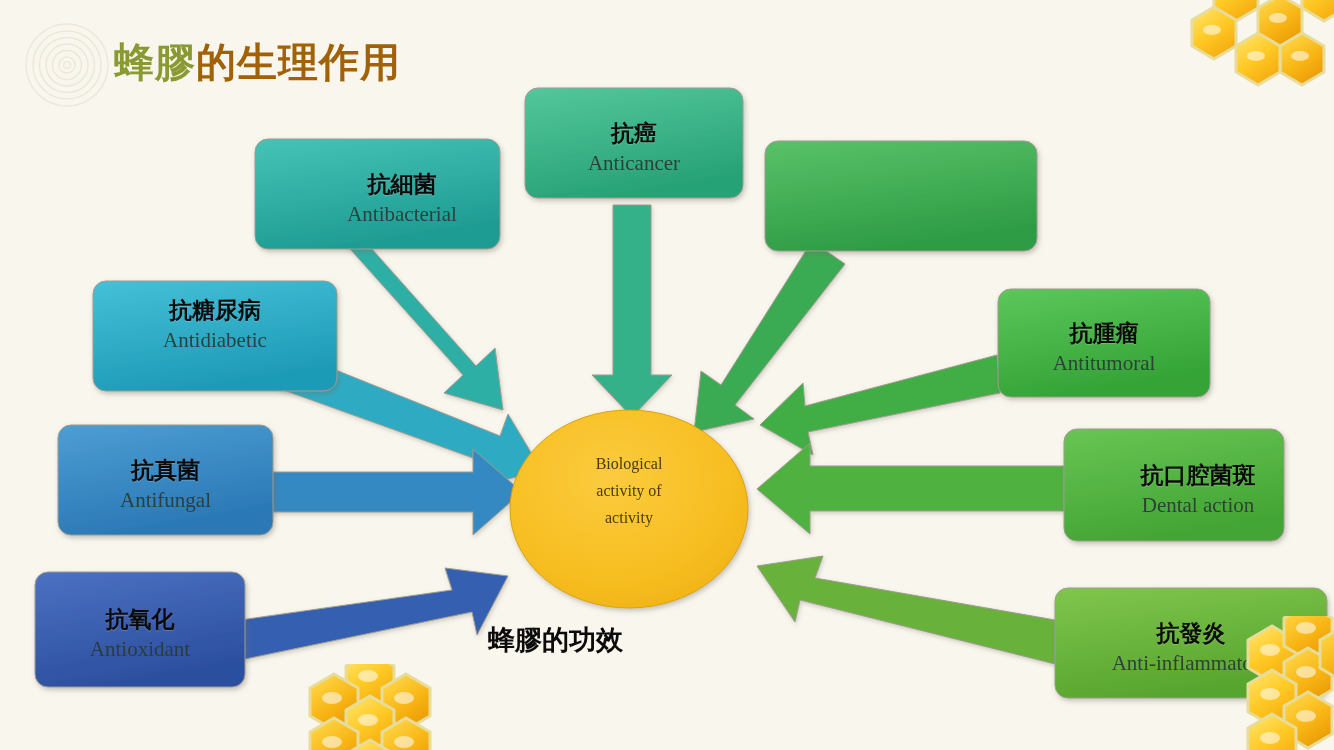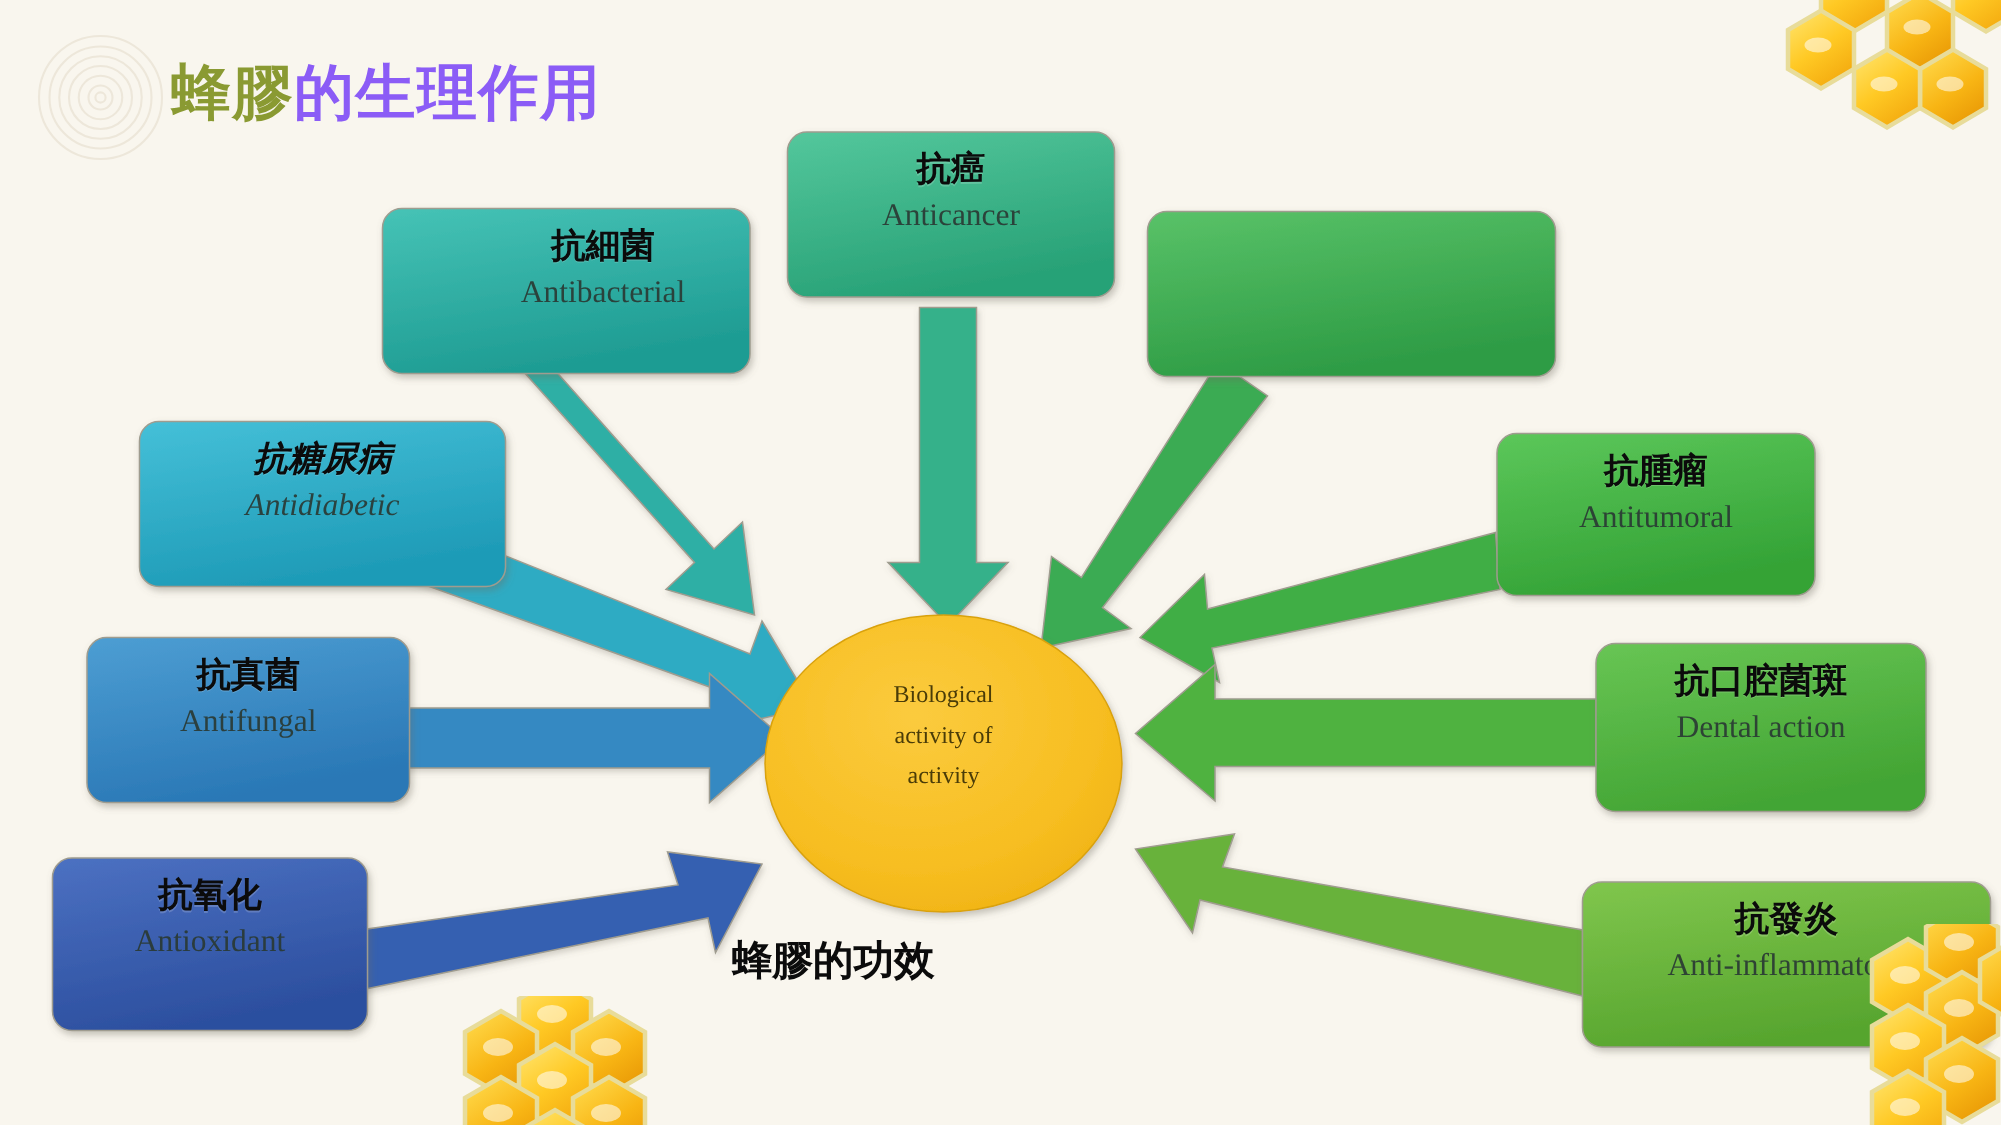--- a/index.html
+++ b/index.html
@@ -33,39 +33,39 @@
     left: 114px;
     top: 38px;
     font-size: 40px;
     line-height: 48px;
     letter-spacing: 1px;
     white-space: nowrap;
     font-family: "DejaVu Serif", "Liberation Serif", serif;
     font-weight: 700;
   }
   #title .hl { color: #8A9A32; }
-  #title .rest { color: #8b5cf6; }
+  #title .rest { color: #a16207; }
 
   
   #diagram {
     position: absolute;
     left: 0;
     top: 0;
     width: 1334px;
     height: 750px;
   }
 
   
   .node {
     position: absolute;
     box-sizing: border-box;
     display: flex;
     flex-direction: column;
     align-items: center;
-    justify-content: flex-start;
+    justify-content: center;
     padding-top: 10px;
     text-align: center;
     pointer-events: auto;
   }
   .node .zh {
     color: #0b0b0b;
     font-weight: 700;
     font-size: 23px;
     line-height: 30px;
     font-family: "DejaVu Serif", "Liberation Serif", serif;
@@ -230,31 +230,31 @@
     <div class="zh">抗癌</div>
     <div class="en">Anticancer</div>
   </div>
 
 
   <div class="node" style="left:998px; top:289px; width:212px; height:108px;">
     <div class="zh">抗腫瘤</div>
     <div class="en">Antitumoral</div>
   </div>
 
-  <div class="node" style="left:1064px; top:429px; width:220px; height:112px;border-radius:26px;">
+  <div class="node" style="left:1088px; top:429px; width:220px; height:112px;border-radius:26px;">
     <div class="zh">抗口腔菌斑</div>
     <div class="en">Dental action</div>
   </div>
 
   <div class="node" style="left:1055px; top:588px; width:272px; height:110px;">
     <div class="zh">抗發炎</div>
     <div class="en">Anti-inflammatory</div>
   </div>
 
-  <div class="node" style="left:93px; top:281px; width:244px; height:78px;font-style:italic;">
+  <div class="node" style="left:93px; top:281px; width:244px; height:78px;">
     <div class="zh">抗糖尿病</div>
     <div class="en">Antidiabetic</div>
   </div>
 
   <div class="node" style="left:58px; top:425px; width:215px; height:110px;">
     <div class="zh">抗真菌</div>
     <div class="en">Antifungal</div>
   </div>
 
   <div class="node" style="left:35px; top:572px; width:210px; height:115px;">

